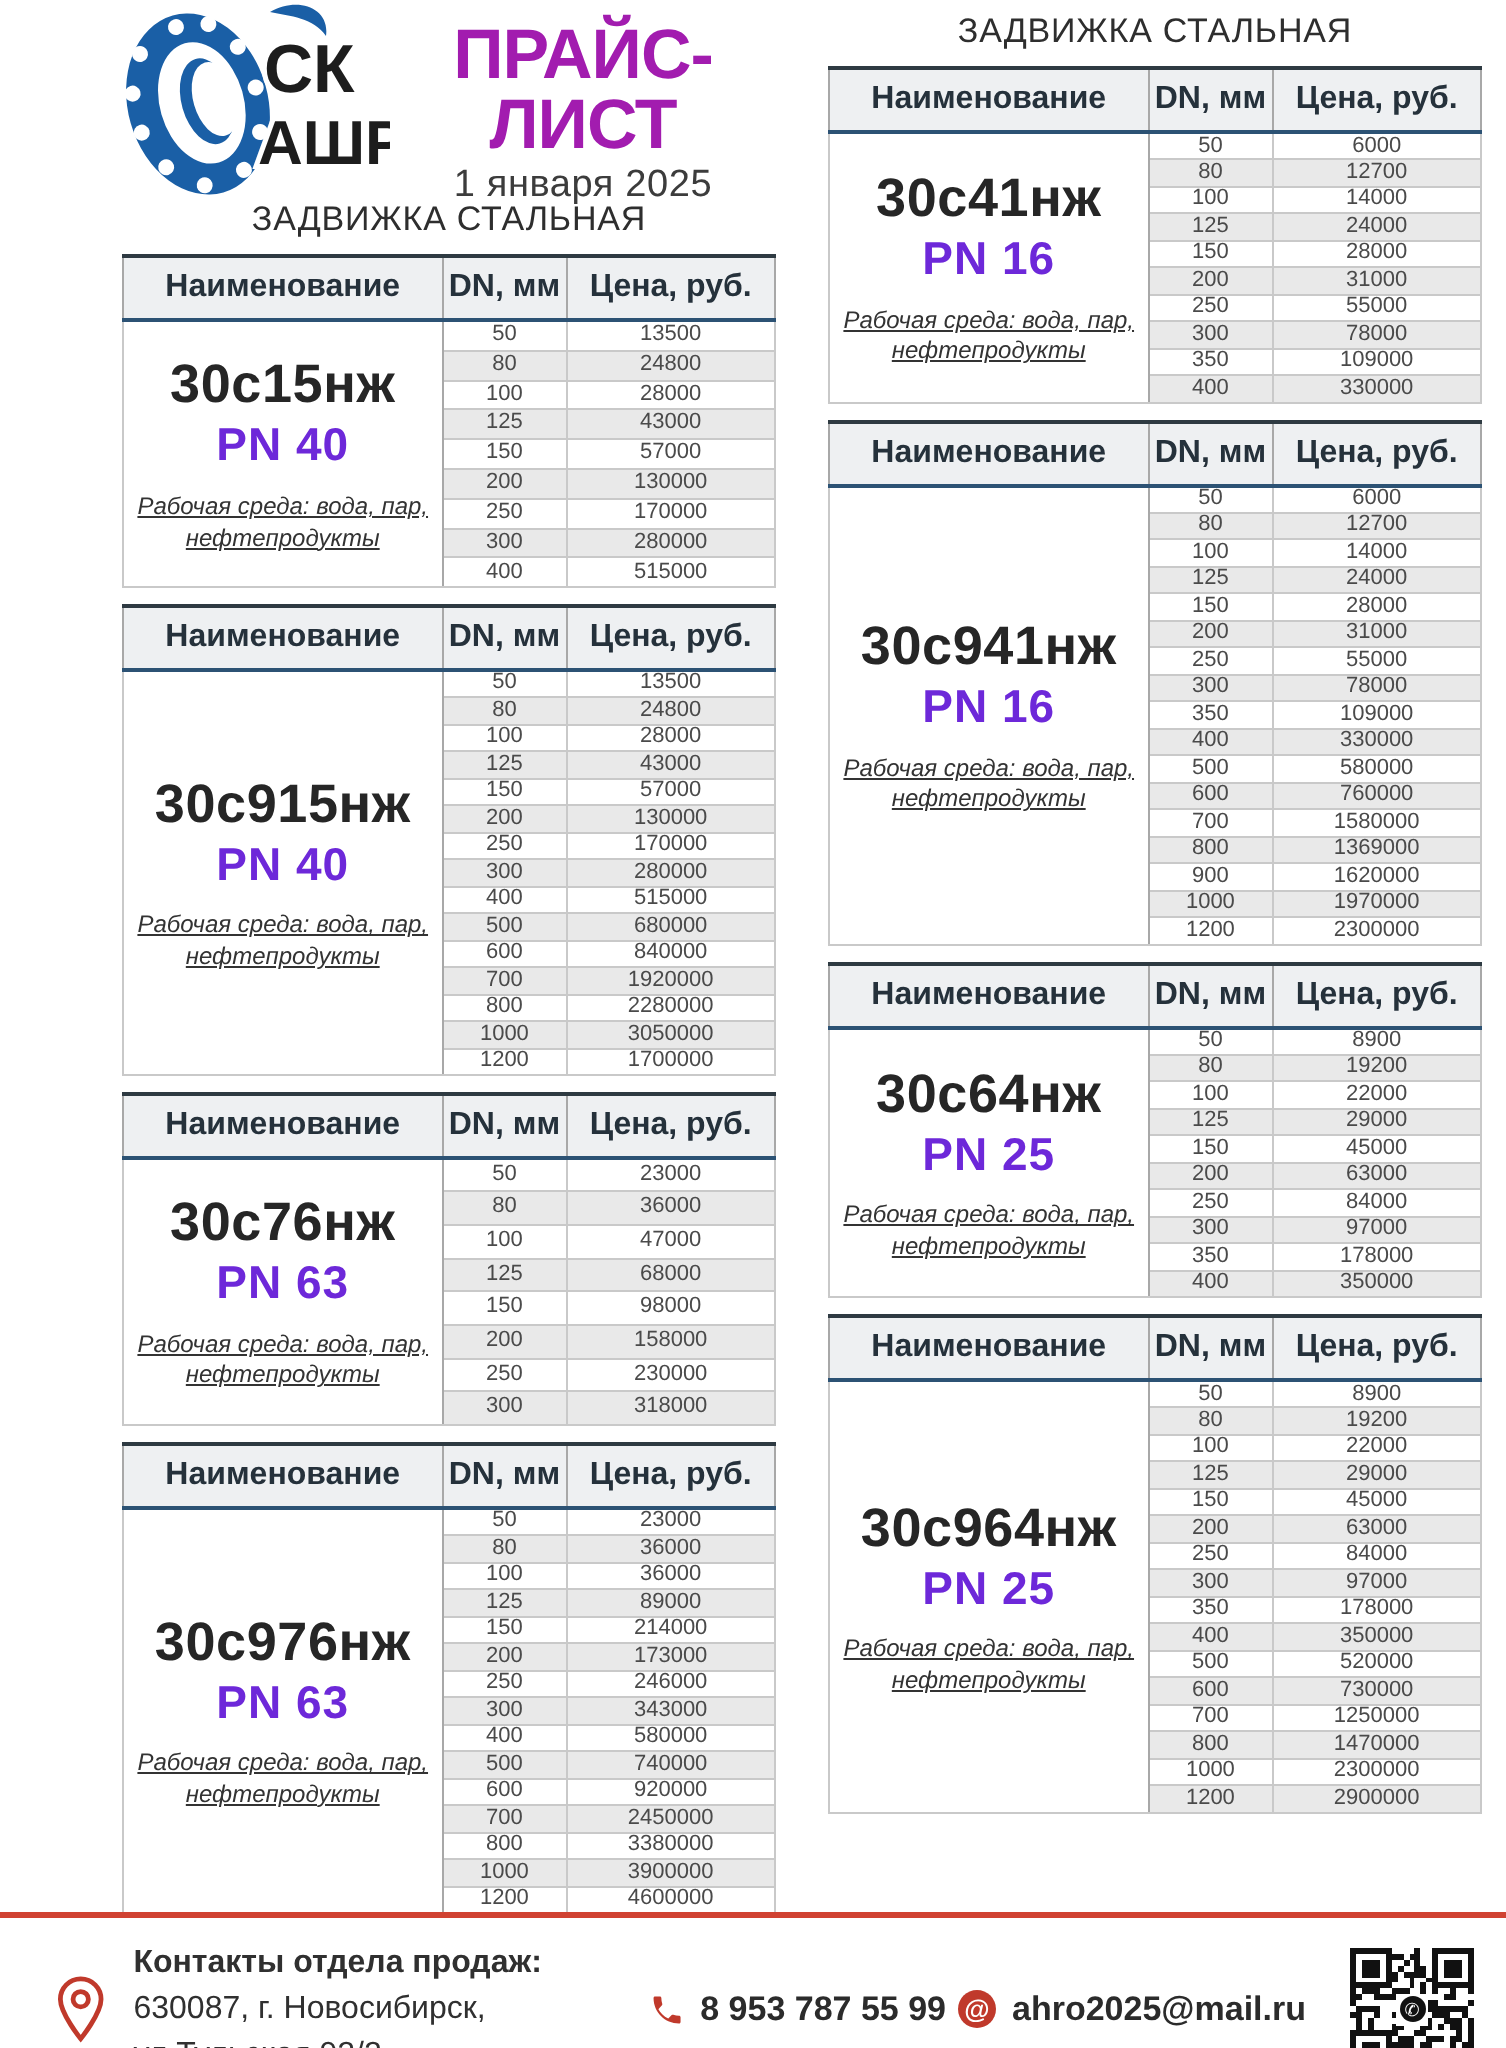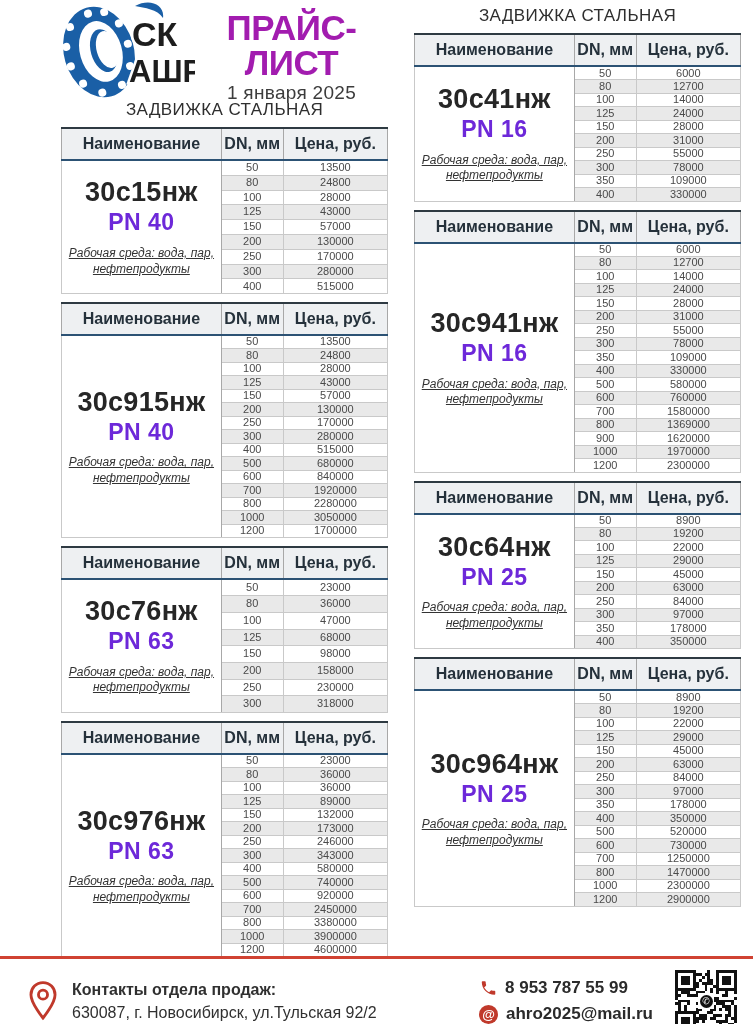--- a/index.html
+++ b/index.html
@@ -39,21 +39,21 @@
   .prod-pn   { font-size:23px; font-weight:800; color:#6d28d9; letter-spacing:0.5px; line-height:1.2; margin-top:1px; }
   .prod-medium { font-style:italic; font-size:12px; color:#333; line-height:1.3; margin:9px auto 0 auto; max-width:170px;text-decoration:underline; }
 
   
   .footer { position:absolute; left:0; top:956px; width:753px; }
   .footer-line { height:3px; background:#d04232; }
   .footer-content { display:flex; align-items:center; padding:11px 16px 0 26px; }
   .contact-left { display:flex; align-items:center; gap:12px; flex:1; }
   .contact-lines { font-size:16px; color:#303030; line-height:1.45; }
   .contacts-label { font-weight:700; }
-  .contact-right { display:flex; flex-direction:column; gap:6px; margin-right:22px; }
+  .contact-right { display:flex; gap:6px; margin-right:22px; }
   .c-row { display:flex; align-items:center; gap:8px; font-size:17px; color:#2b2b2b; font-weight:600; }
   .at-icon { width:19px; height:19px; border-radius:50%; background:#c0392b; color:#fff;
              font-size:13px; font-weight:700; display:flex; align-items:center; justify-content:center; }
   .qr { width:62px; height:62px; display:grid; grid-template-columns:repeat(21,1fr);
         grid-template-rows:repeat(21,1fr); position:relative; }
   .qr i { display:block; }
   .qr i.on { background:#111; }
   .qr-center { position:absolute; left:50%; top:50%; width:16px; height:16px; transform:translate(-50%,-50%);
                background:#fff; display:flex; align-items:center; justify-content:center; }
   .qr-center b { width:13px; height:13px; border-radius:50%; background:#111; color:#fff; font-size:9px;
@@ -317,21 +317,21 @@
               <tr class="odd">
                 <td class="dn-cell">100</td>
                 <td class="price-cell">36000</td>
               </tr>
               <tr class="even">
                 <td class="dn-cell">125</td>
                 <td class="price-cell">89000</td>
               </tr>
               <tr class="odd">
                 <td class="dn-cell">150</td>
-                <td class="price-cell">132000</td>
+                <td class="price-cell">214000</td>
               </tr>
               <tr class="even">
                 <td class="dn-cell">200</td>
                 <td class="price-cell">173000</td>
               </tr>
               <tr class="odd">
                 <td class="dn-cell">250</td>
                 <td class="price-cell">246000</td>
               </tr>
               <tr class="even">

